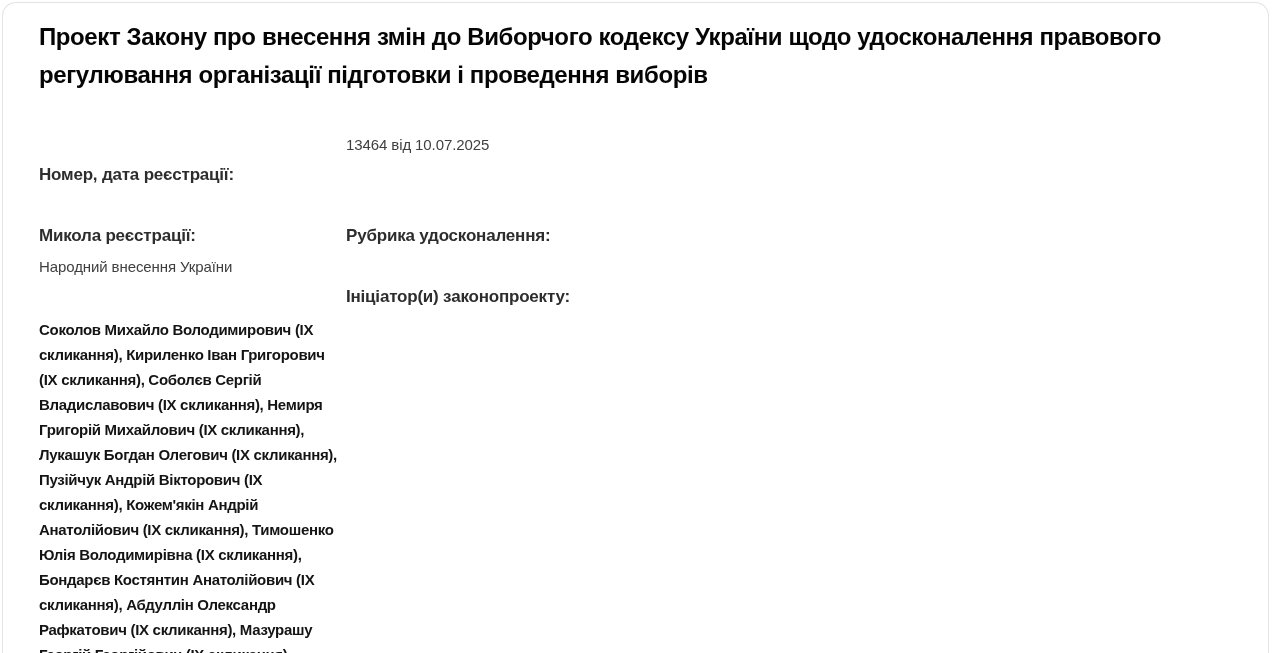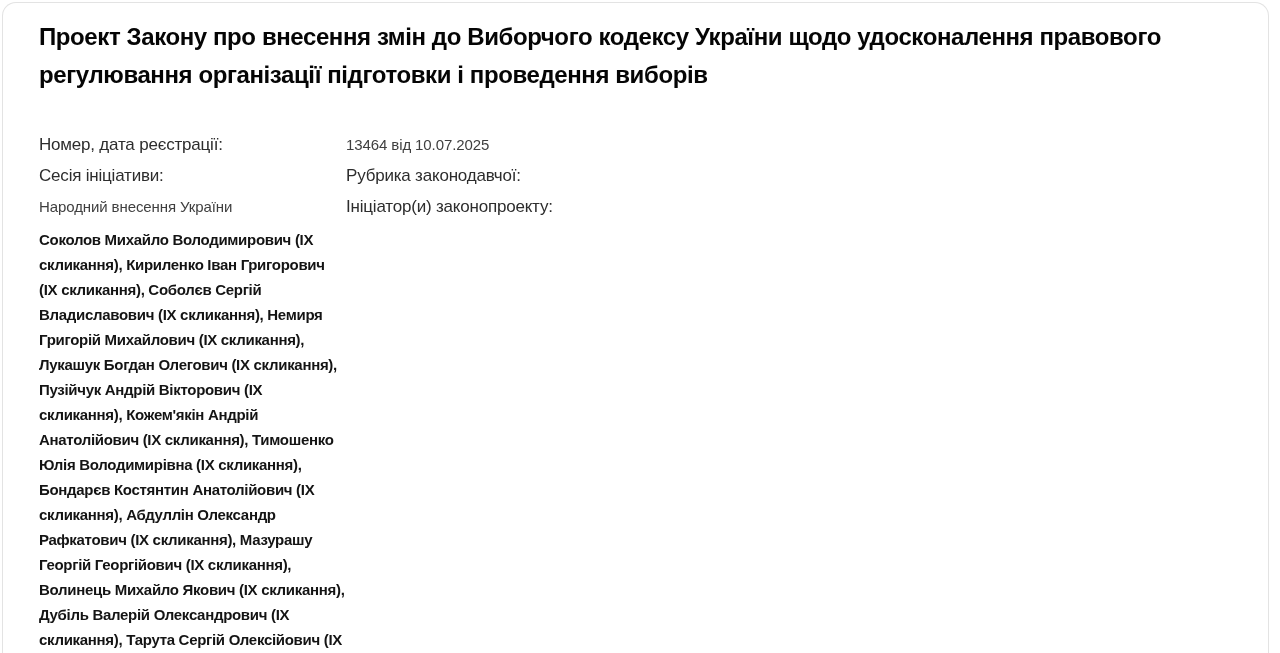--- a/index.html
+++ b/index.html
@@ -32,25 +32,26 @@
   }
   .details {
     margin-top: 40px;
     display: grid;
     grid-template-columns: 307px 1fr;
     row-gap: 10px;
     column-gap: 0;
   }
   .detail-label {
     font-size: 17px;
-    font-weight: 400;
+    font-weight: 700;
     color: #2d2d2d;
     line-height: 21px;
     letter-spacing: -0.2px;
     padding-right: 40px;
+    margin-top: 30px;
   }
   .detail-value {
     font-size: 15px;
     font-weight: 400;
     color: #3f3f3f;
     line-height: 21px;
     letter-spacing: -0.1px;
   }
   .detail-value.strong {
     font-weight: 700;
@@ -64,23 +65,23 @@
 
 <div class="card">
 
   <h1 class="bill-title">Проект Закону про внесення змін до Виборчого кодексу України щодо удосконалення правового регулювання організації підготовки і проведення виборів</h1>
 
   <div class="details">
 
     <div class="detail-label">Номер, дата реєстрації:</div>
     <div class="detail-value">13464 від 10.07.2025</div>
 
-    <div class="detail-label">Сесія ініціативи:</div>
+    <div class="detail-label">Микола реєстрації:</div>
 
-    <div class="detail-label">Рубрика законодавчої:</div>
+    <div class="detail-label">Рубрика удосконалення:</div>
 
     <div class="detail-value">Народний внесення України</div>
 
     <div class="detail-label">Ініціатор(и) законопроекту:</div>
     <div class="detail-value strong">Соколов Михайло Володимирович (IX скликання), Кириленко Іван Григорович (IX скликання), Соболєв Сергій Владиславович (IX скликання), Немиря Григорій Михайлович (IX скликання), Лукашук Богдан Олегович (IX скликання), Пузійчук Андрій Вікторович (IX скликання), Кожем'якін Андрій Анатолійович (IX скликання), Тимошенко Юлія Володимирівна (IX скликання), Бондарєв Костянтин Анатолійович (IX скликання), Абдуллін Олександр Рафкатович (IX скликання), Мазурашу Георгій Георгійович (IX скликання), Волинець Михайло Якович (IX скликання), Дубіль Валерій Олександрович (IX скликання), Тарута Сергій Олексійович (IX скликання), Лабунська Анжеліка Вікторівна (IX скликання), Кучеренко Олексій Юрійович (IX скликання), Цимбалюк Михайло Михайлович (IX скликання), Мейдич Олег Леонідович (IX скликання), Ватрас Володимир Антонович (IX скликання), Мотовиловець Андрій Вікторович (IX скликання), Клочко Андрій Андрійович (IX скликання), Гевко Володимир Леонідович (IX скликання), Михайлюк Галина Олегівна (IX скликання), Дирдін Максим Євгенович (IX скликання), Пашковський Максим Ігорович (IX скликання), Галайчук Вадим Сергійович (IX скликання), Стефанчук Руслан Олексійович (IX скликання), Мандзій Сергій Володимирович (IX скликання), Калаур Іван Романович (IX скликання), Стефанчук Микола Олексійович (IX скликання)</div>
 
   </div>
 </div>
 
 </body></html>

